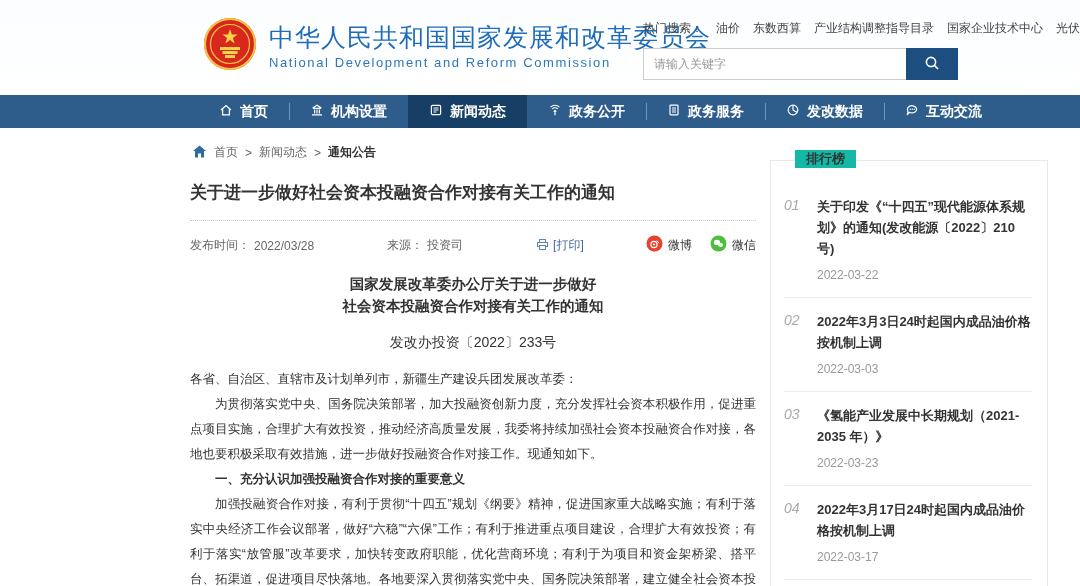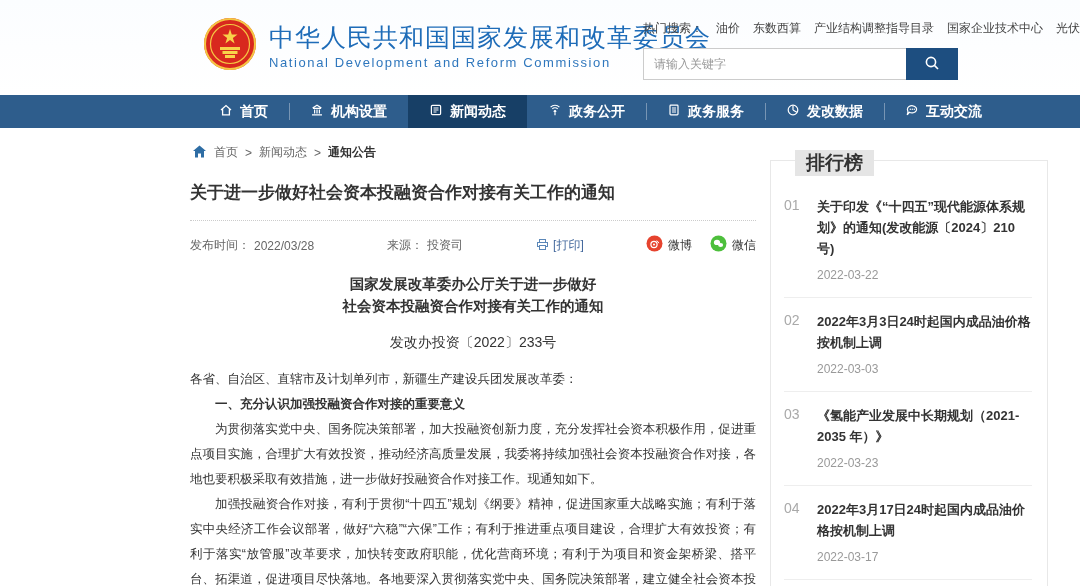--- a/index.html
+++ b/index.html
@@ -54,25 +54,25 @@
   .doc-heading { text-align:center; font-size:14.5px; font-weight:bold; color:#333;
     line-height:22px; margin-top:17px; }
   .doc-number { text-align:center; font-size:14px; color:#333; margin:17px 0 15px; }
 
   .body-text p { font-size:12.5px; color:#333; line-height:25px; text-align:justify; }
   .body-text .indent { text-indent:2em; }
   .body-text .head { font-weight:bold; }
 
   
   .rank-box { position:relative; border:1px solid #e8e8e8; margin-top:22px; padding:22px 15px 2px 13px; }
-  .rank-title { position:absolute; top:-11px; left:24px; background:#e5e5e5; padding:0 11px;
-    font-size:19px; font-weight:bold; color:#333; }
+  .rank-title { position:absolute; top:-11px; left:24px; background:#14b8a6; padding:0 11px;
+    font-size:13px; font-weight:bold; color:#333; }
   .rank-item { display:flex; gap:11px; padding:13px 0 15px; border-bottom:1px solid #eee; }
   .rank-item:last-child { border-bottom:none; }
-  .rank-num { font-size:14px; color:#a9a9a9; flex:none; width:22px; padding-top:1px; }
+  .rank-num { font-style:italic; font-size:14px; color:#a9a9a9; flex:none; width:22px; padding-top:1px; }
   .rank-link { font-size:13px; font-weight:bold; color:#333; line-height:21px; cursor:pointer; }
   .rank-date { font-size:12px; color:#999; margin-top:9px; }
 </style>
 </head>
 <body>
 
 <div class="header">
   <div class="brand">
     <span>
       <svg width="54" height="54" viewBox="0 0 54 54">
@@ -230,35 +230,35 @@
     </div>
 
     <div class="doc-heading">
       <div>国家发展改革委办公厅关于进一步做好</div>
       <div>社会资本投融资合作对接有关工作的通知</div>
     </div>
     <div class="doc-number">发改办投资〔2022〕233号</div>
 
     <div class="body-text">
       <p>各省、自治区、直辖市及计划单列市，新疆生产建设兵团发展改革委：</p>
+      <p class="indent">为贯彻落实党中央、国务院决策部署，加大投融资创新力度，充分发挥社会资本积极作用，促进重点项目实施，合理扩大有效投资，推动经济高质量发展，我委将持续加强社会资本投融资合作对接，各地也要积极采取有效措施，进一步做好投融资合作对接工作。现通知如下。</p>
       <p class="indent head">一、充分认识加强投融资合作对接的重要意义</p>
-      <p class="indent">为贯彻落实党中央、国务院决策部署，加大投融资创新力度，充分发挥社会资本积极作用，促进重点项目实施，合理扩大有效投资，推动经济高质量发展，我委将持续加强社会资本投融资合作对接，各地也要积极采取有效措施，进一步做好投融资合作对接工作。现通知如下。</p>
       <p class="indent">加强投融资合作对接，有利于贯彻“十四五”规划《纲要》精神，促进国家重大战略实施；有利于落实中央经济工作会议部署，做好“六稳”“六保”工作；有利于推进重点项目建设，合理扩大有效投资；有利于落实“放管服”改革要求，加快转变政府职能，优化营商环境；有利于为项目和资金架桥梁、搭平台、拓渠道，促进项目尽快落地。各地要深入贯彻落实党中央、国务院决策部署，建立健全社会资本投融资合作对接机制，激发各类社会资本活力，更好发挥投资的关键作用。</p>
 
     </div>
   </div>
 
   <aside class="sidebar">
     <div class="rank-box">
       <div class="rank-title">排行榜</div>
 
       <div class="rank-item">
         <span class="rank-num">01</span>
         <div>
-          <div class="rank-link">关于印发《“十四五”现代能源体系规划》的通知(发改能源〔2024〕210号)</div>
+          <div class="rank-link">关于印发《“十四五”现代能源体系规划》的通知(发改能源〔2022〕210号)</div>
           <div class="rank-date">2022-03-22</div>
         </div>
       </div>
       <div class="rank-item">
         <span class="rank-num">02</span>
         <div>
           <div class="rank-link">2022年3月3日24时起国内成品油价格按机制上调</div>
           <div class="rank-date">2022-03-03</div>
         </div>
       </div>

